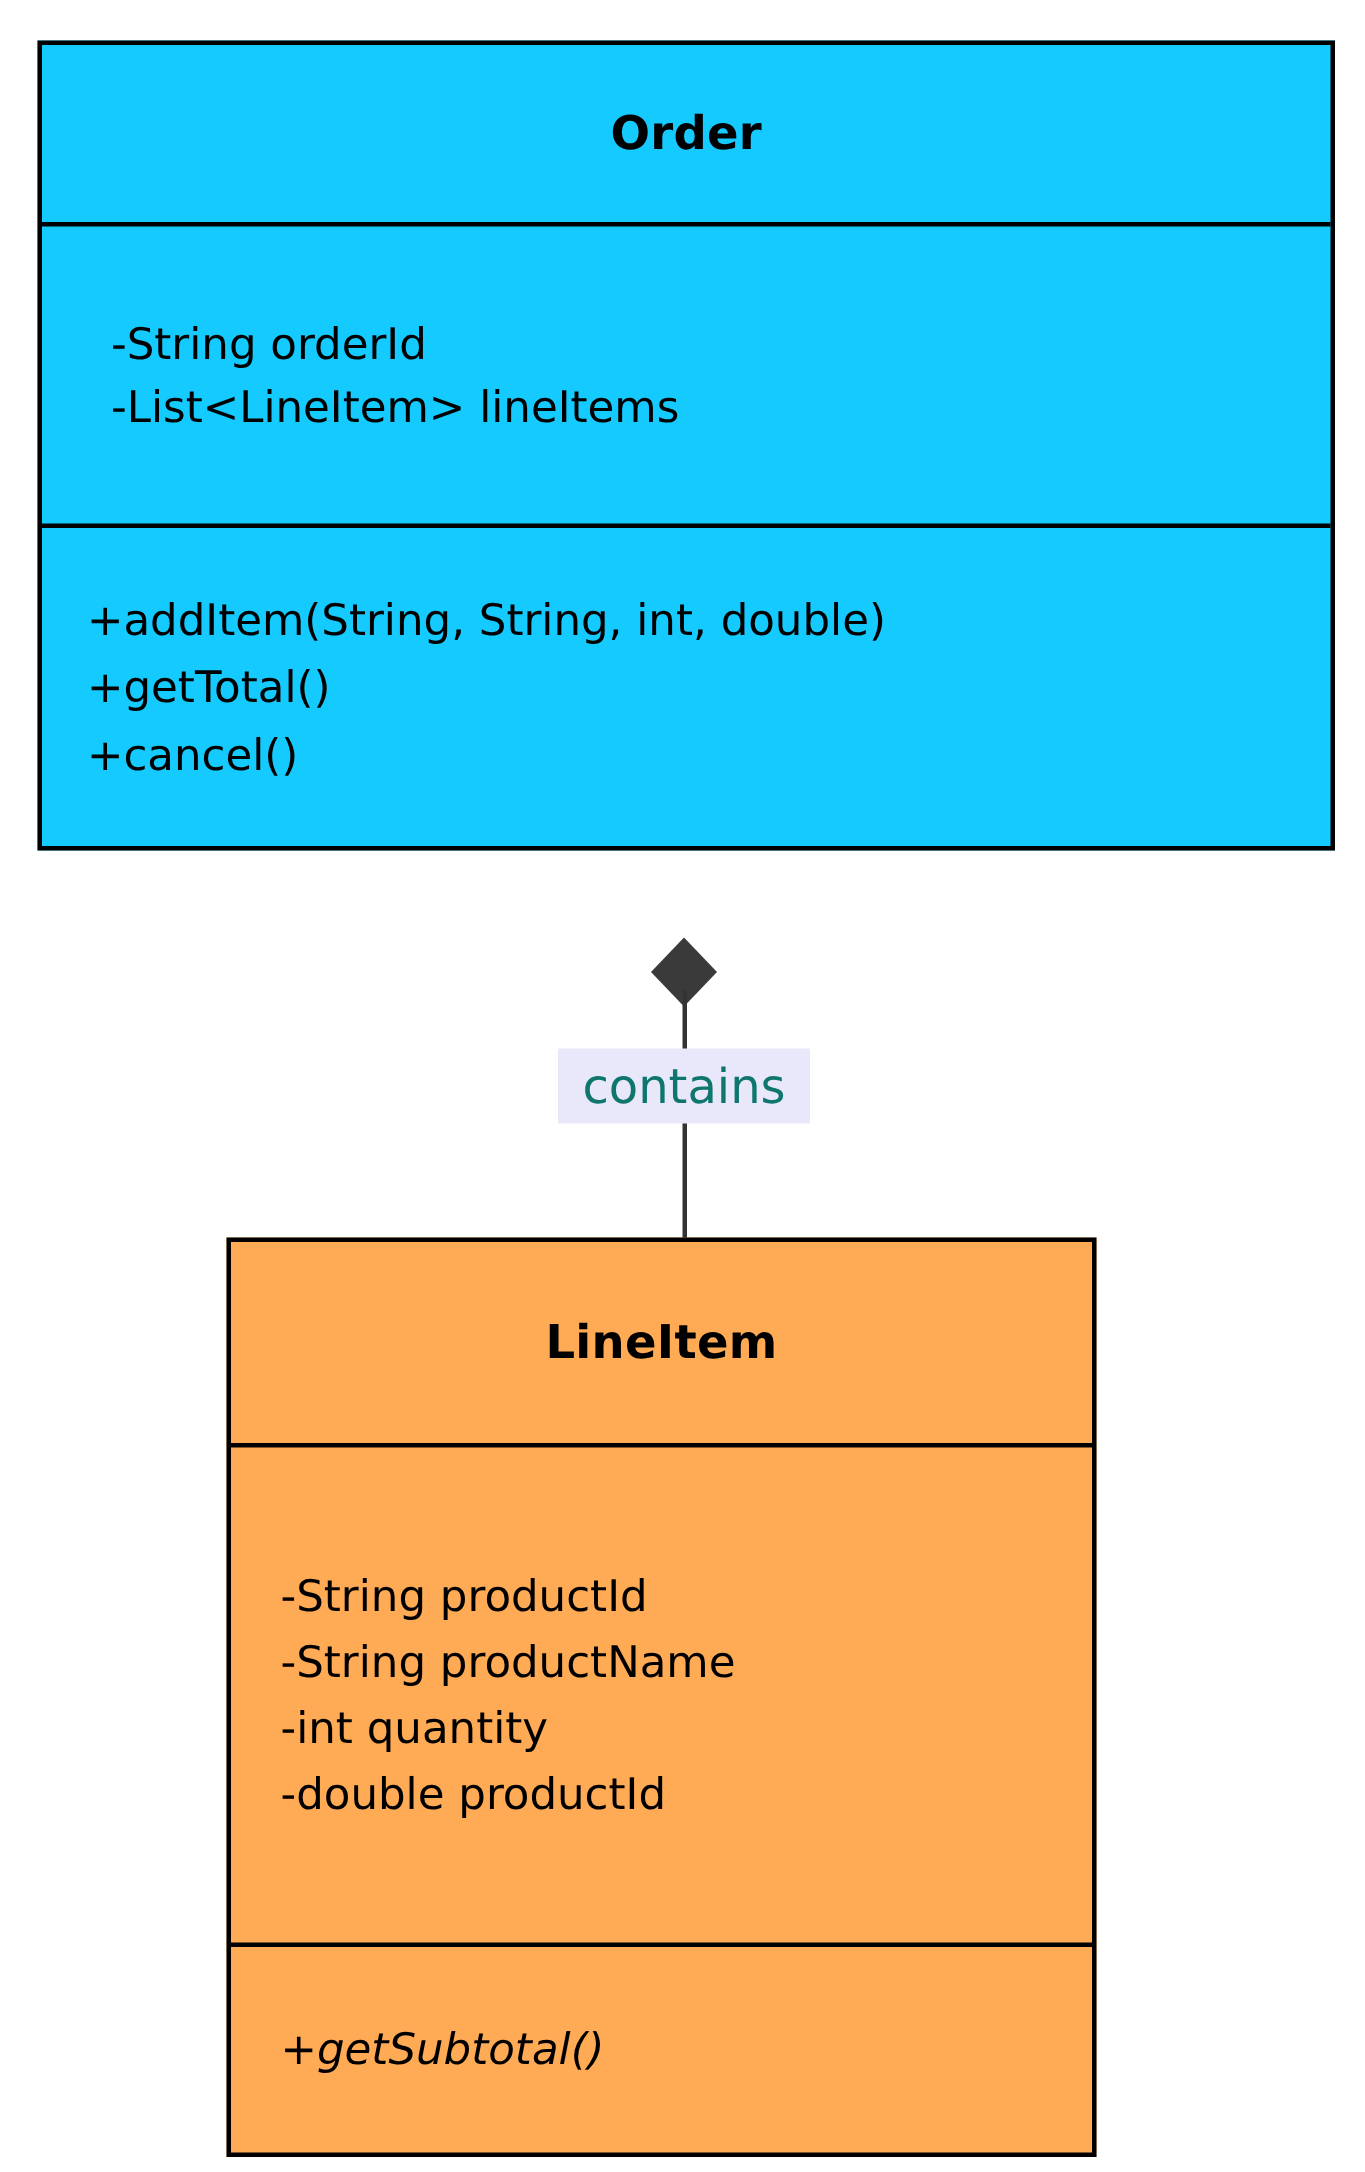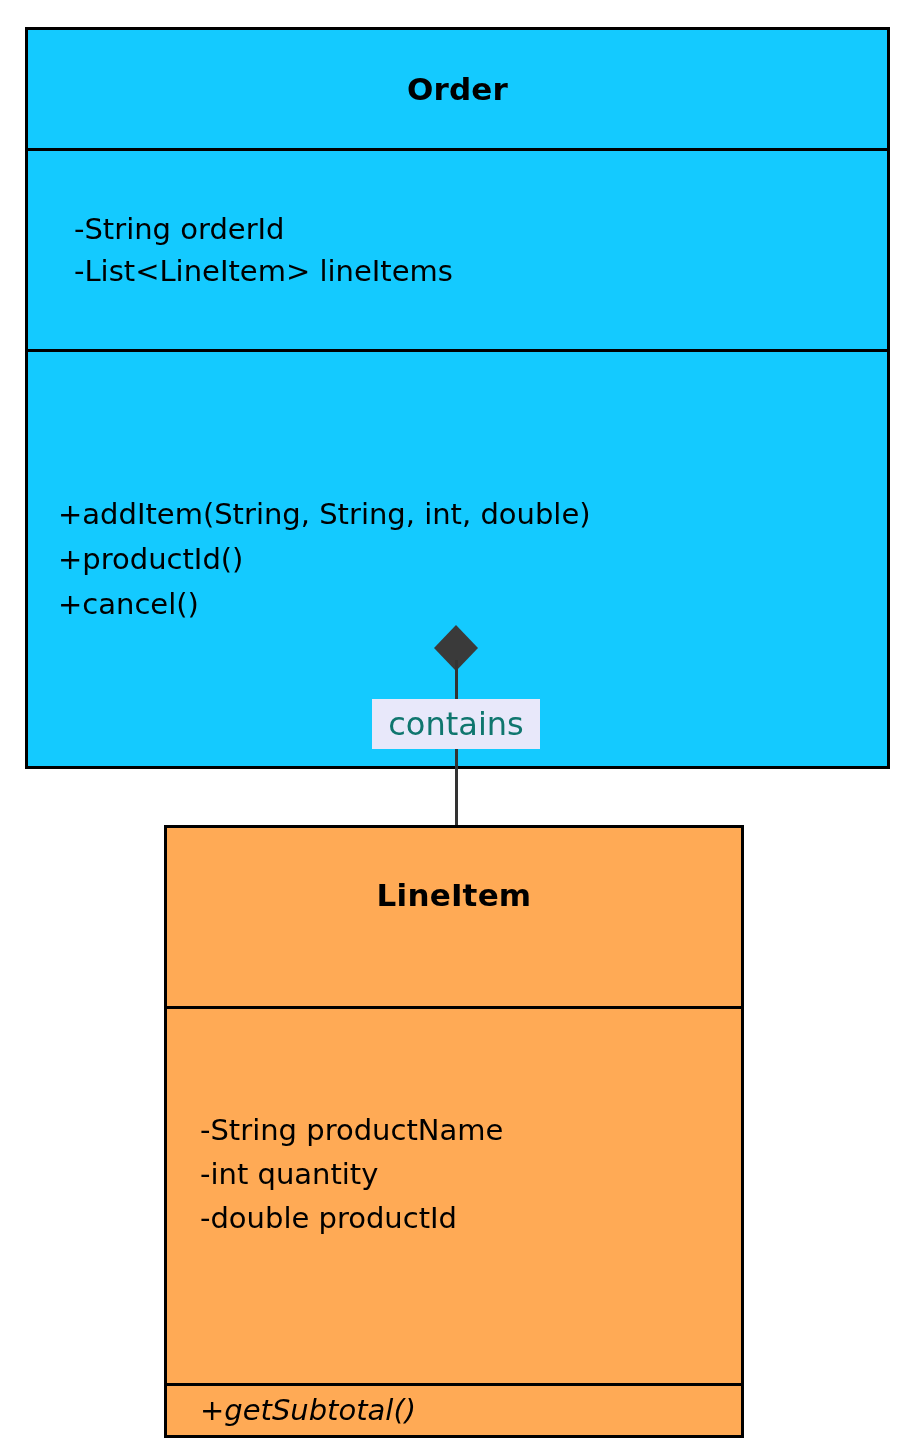--- a/index.html
+++ b/index.html
@@ -35,35 +35,34 @@
   }
   .uml-class .compartment + .compartment {
     border-top: 3px solid #000000;
   }
 
   
   #class-order {
     left: 25px;
     top: 27px;
     width: 865px;
-    height: 742px;
+    height: 540px;
     background: #14caff;
   }
   #class-order .c-title   { height: 118px; }
   #class-order .c-attrs   { height: 201px; }
   #class-order .c-methods { flex: 1 1 auto; }
 
   
   #class-lineitem {
-    left: 164px;
+    left: 151px;
     top: 825px;
     width: 580px;
     height: 613px;
     background: #ffaa55;
-    gap: 44px;
   }
   #class-lineitem .c-title   { height: 134px; }
   #class-lineitem .c-attrs   { height: 333px; }
   #class-lineitem .c-methods { flex: 1 1 auto; }
 
   .class-name {
     text-align: center;
     font-weight: bold;
     font-size: 31px;
     color: #000000;
@@ -134,21 +133,21 @@
     <div class="compartment c-attrs">
       <ul class="member-list">
         <li class="member">-String orderId</li>
         <li class="member">-List&lt;LineItem&gt; lineItems</li>
       </ul>
     </div>
 
     <div class="compartment c-methods">
       <ul class="member-list">
         <li class="member">+addItem(String, String, int, double)</li>
-        <li class="member">+productId()</li>
+        <li class="member">+getTotal()</li>
         <li class="member">+cancel()</li>
       </ul>
     </div>
   </div>
 
   <div id="assoc-diamond">
     <svg width="44" height="46" viewBox="0 0 44 46" xmlns="http://www.w3.org/2000/svg">
       <polygon points="22,0 44,23 22,46 0,23" fill="#3a3a3a"></polygon>
     </svg>
   </div>
@@ -158,20 +157,21 @@
   <div id="assoc-label">contains</div>
 
   <div class="uml-class" id="class-lineitem">
 
     <div class="compartment c-title">
       <div class="class-name">LineItem</div>
     </div>
 
     <div class="compartment c-attrs">
       <ul class="member-list">
+        <li class="member">-String productId</li>
         <li class="member">-String productName</li>
         <li class="member">-int quantity</li>
         <li class="member">-double productId</li>
       </ul>
     </div>
 
     <div class="compartment c-methods">
       <ul class="member-list">
         <li class="member">+getSubtotal()</li>
       </ul>

